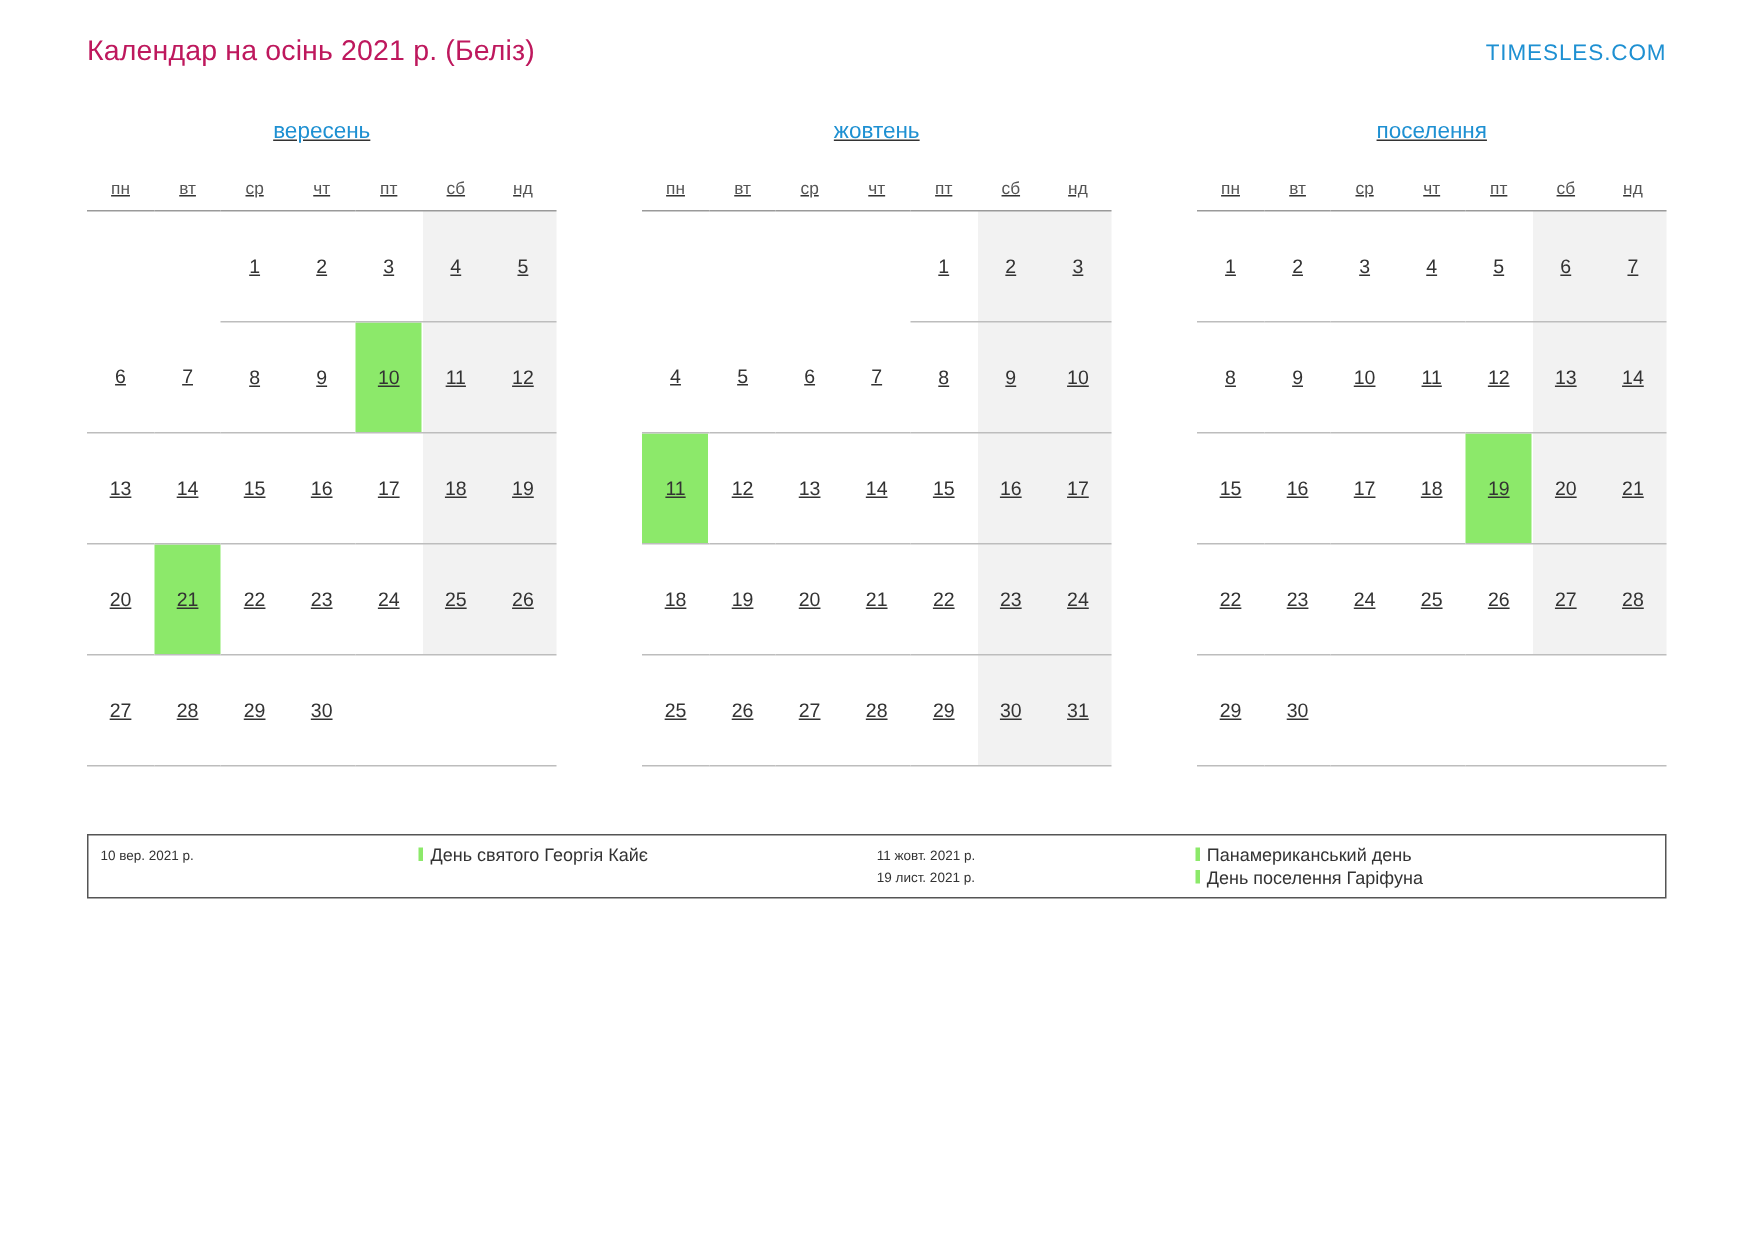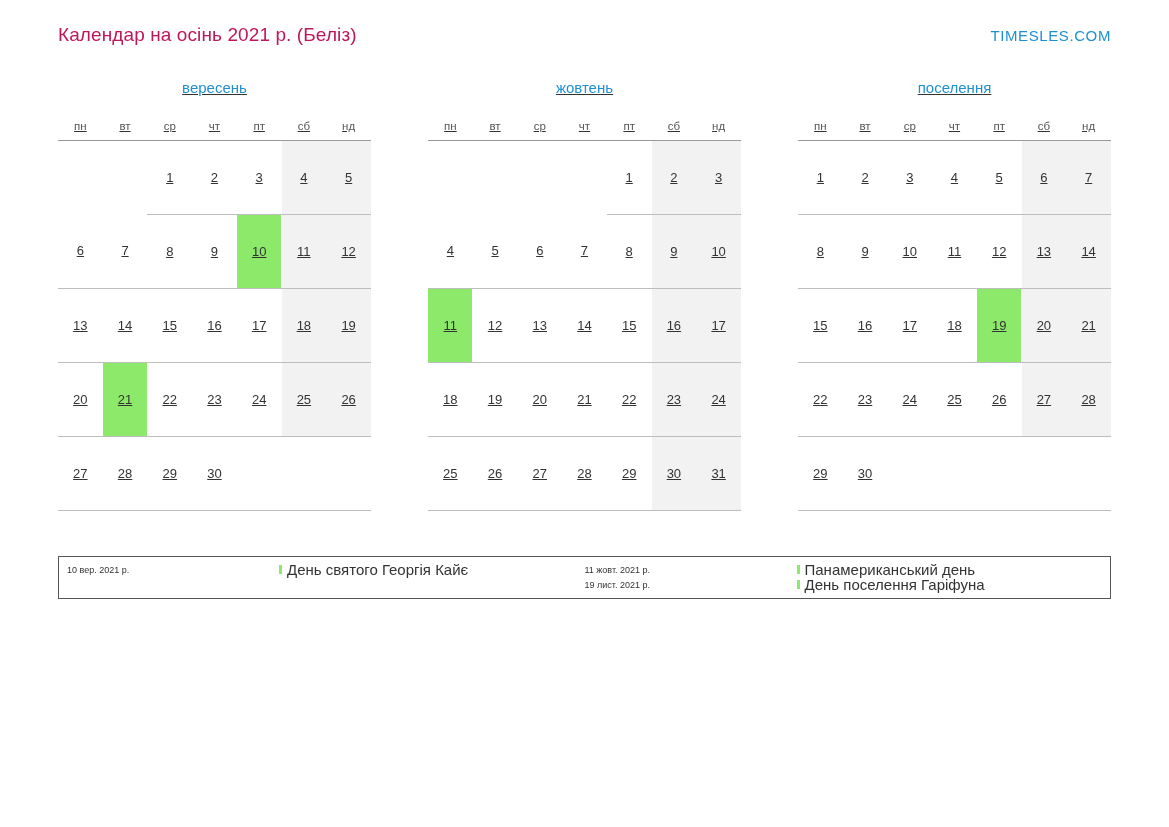--- a/index.html
+++ b/index.html
@@ -130,21 +130,21 @@
     white-space: nowrap;
   }
   .legend-mark {
     width: 3px;
     height: 9px;
     background: #8ce96a;
     margin-right: 5px;
     flex: 0 0 3px;
   }
   .legend-text {
-    font-size: 15px;
+    font-size: 12px;
     color: #333333;
     white-space: nowrap;
   }
 </style>
 </head>
 <body>
 
 <div class="page">
 
   <div class="header">

